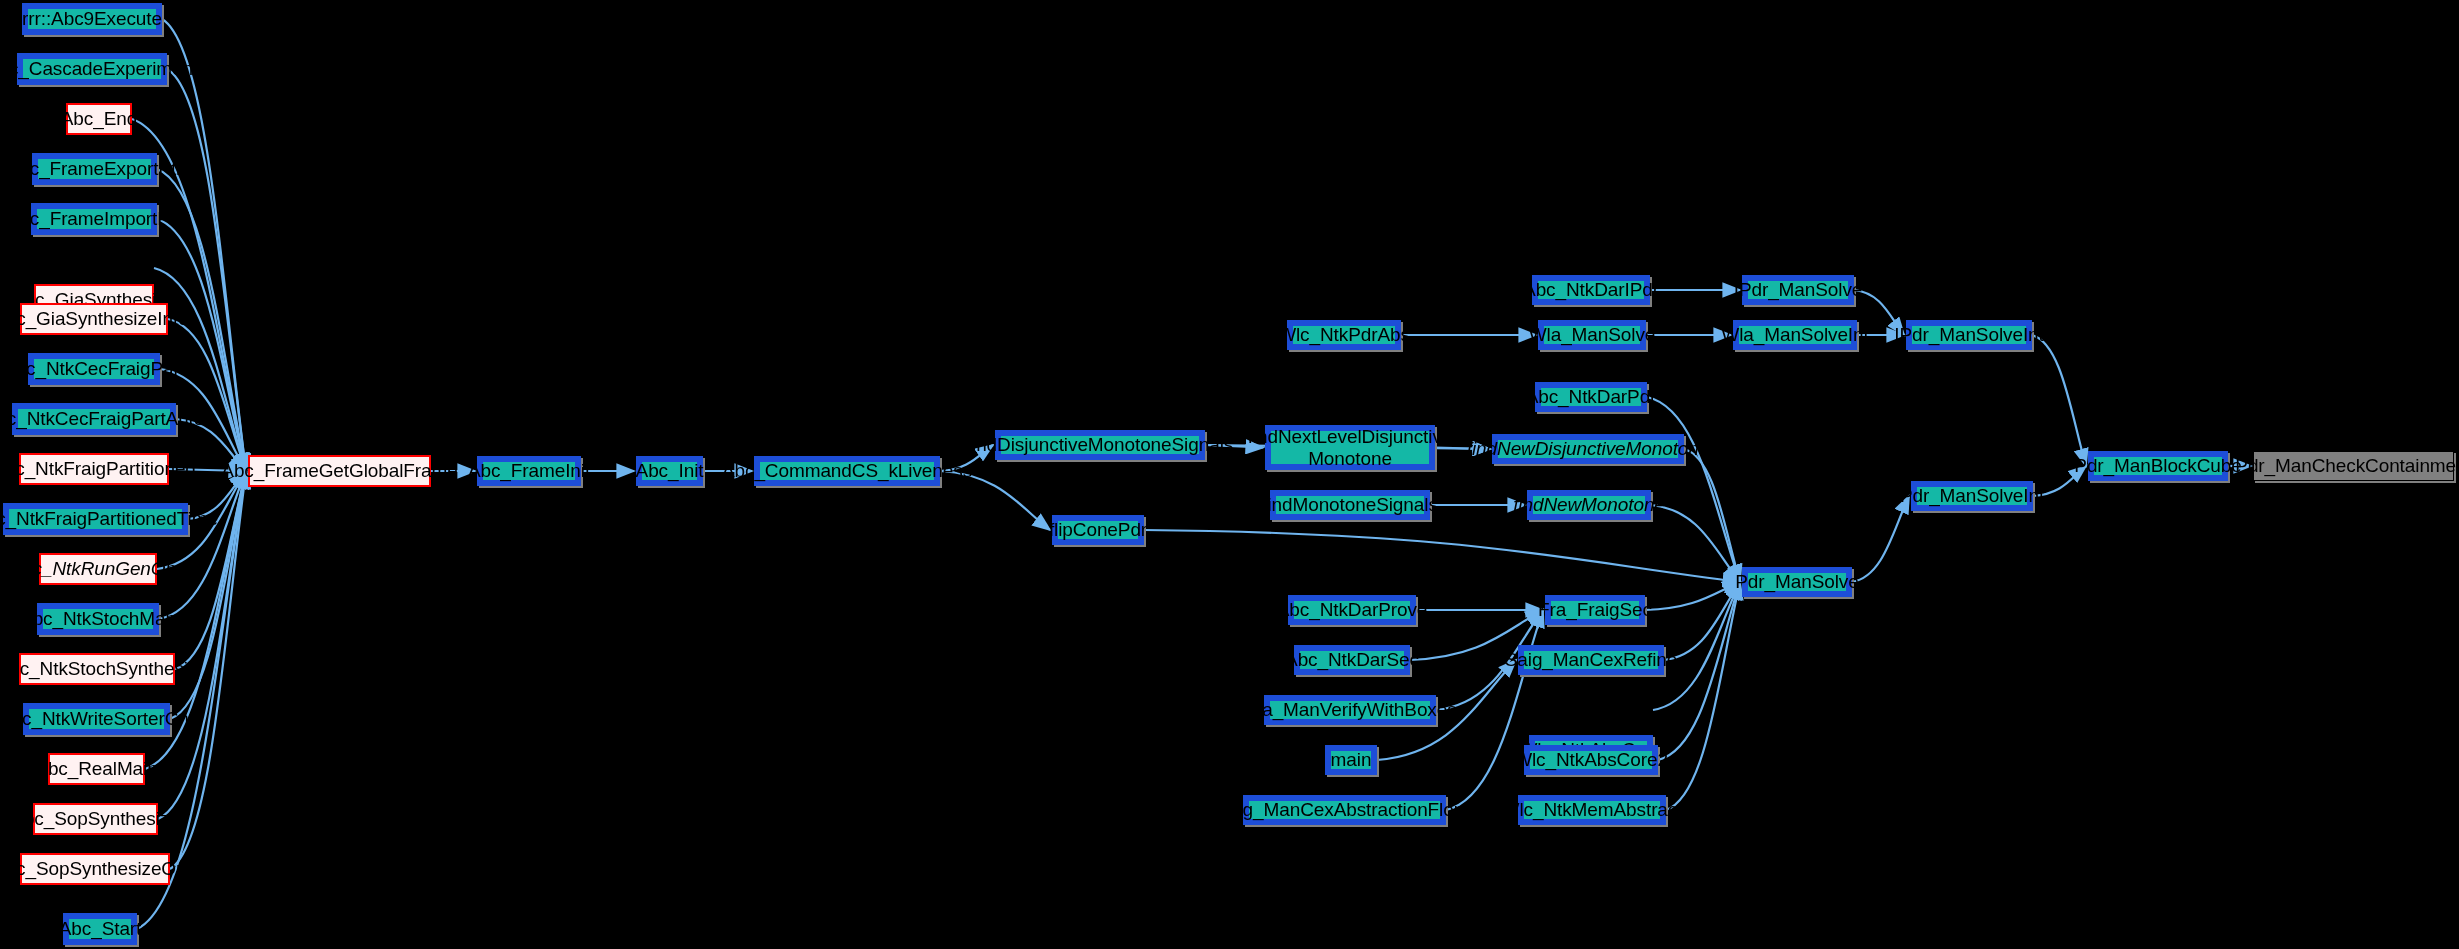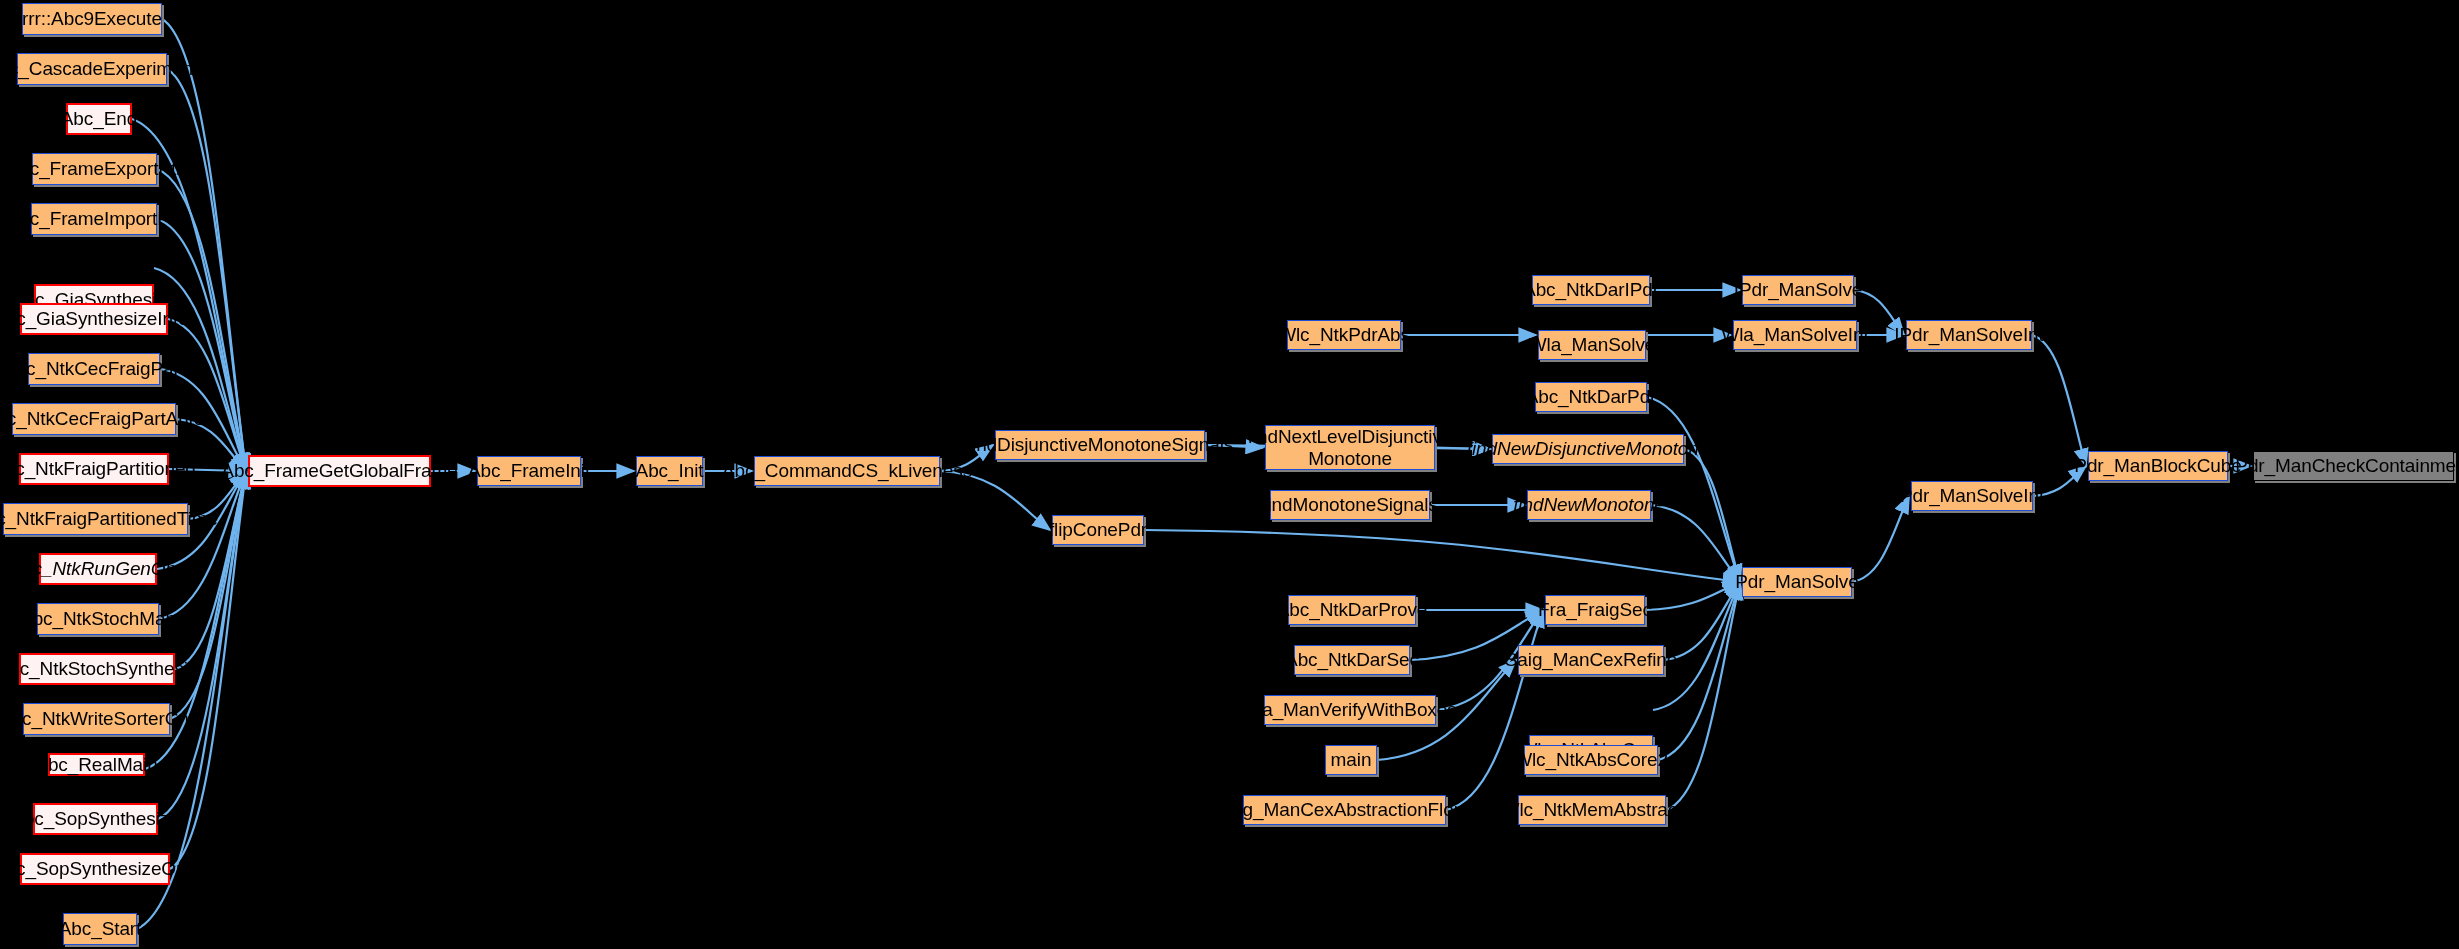--- a/index.html
+++ b/index.html
@@ -32,22 +32,22 @@
     justify-content: center;
     text-align: center;
     line-height: 1.12;
     color: #000000;
     font-size: 19px;
     letter-spacing: -0.1px;
     white-space: pre-line;
     padding: 0 6px;
   }
   .node.plain {
-    background: #fdba74;
-    border: 1px solid #1d4ed8;
+    background: #14b8a6;
+    border: 6px solid #1d4ed8;
     box-shadow: 2px 2px 0 0 #808080;
   }
   .node.highlight {
     background: #fff2f2;
     border: 2px solid #ff0000;
   }
   .node.current {
     background: #808080;
     border: 1px solid #000000;
     box-shadow: 2px 2px 0 0 #808080;
@@ -126,38 +126,38 @@
       <div class="node highlight" style="left: 34px; top: 252px; width: 120px; height: 32px; margin-top: 32px;">Abc_GiaSynthesize</div>
       <div class="node highlight" style="left: 20px; top: 303px; width: 148px; height: 32px;">Abc_GiaSynthesizeInter</div>
       <div class="node plain" style="left: 28px; top: 353px; width: 132px; height: 32px;">Abc_NtkCecFraigPart</div>
       <div class="node plain" style="left: 12px; top: 403px; width: 164px; height: 32px;">Abc_NtkCecFraigPartAuto</div>
       <div class="node highlight" style="left: 19px; top: 453px; width: 150px; height: 32px;">Abc_NtkFraigPartitioned</div>
       <div class="node plain" style="left: 3px; top: 503px; width: 185px; height: 32px;">Abc_NtkFraigPartitionedTime</div>
       <div class="node highlight" style="left: 39px; top: 553px; width: 118px; height: 32px; font-style: italic;">Abc_NtkRunGenOne</div>
       <div class="node plain" style="left: 37px; top: 603px; width: 122px; height: 32px;">Abc_NtkStochMap</div>
       <div class="node highlight" style="left: 19px; top: 653px; width: 156px; height: 32px;">Abc_NtkStochSynthesis</div>
       <div class="node plain" style="left: 23px; top: 703px; width: 147px; height: 32px;">Abc_NtkWriteSorterCnf</div>
-      <div class="node highlight" style="left: 48px; top: 753px; width: 97px; height: 23px;">Abc_RealMain</div>
+      <div class="node highlight" style="left: 48px; top: 753px; width: 97px; height: 32px;">Abc_RealMain</div>
       <div class="node highlight" style="left: 33px; top: 803px; width: 125px; height: 32px;">Abc_SopSynthesize</div>
       <div class="node highlight" style="left: 20px; top: 853px; width: 150px; height: 32px;">Abc_SopSynthesizeOne</div>
       <div class="node plain" style="left: 63px; top: 913px; width: 74px; height: 32px;">Abc_Start</div>
       <div class="node highlight" style="left: 248px; top: 455px; width: 183px; height: 32px;">Abc_FrameGetGlobalFrame</div>
       <div class="node plain" style="left: 477px; top: 456px; width: 104px; height: 30px;">Abc_FrameInit</div>
       <div class="node plain" style="left: 636px; top: 456px; width: 67px; height: 30px;">Abc_Init</div>
       <div class="node plain" style="left: 754px; top: 456px; width: 186px; height: 30px;">Abc_CommandCS_kLiveness</div>
       <div class="node plain" style="left: 995px; top: 430px; width: 210px; height: 30px;">findDisjunctiveMonotoneSignals</div>
       <div class="node plain" style="left: 1052px; top: 515px; width: 92px; height: 30px;">flipConePdr</div>
       <div class="node plain" style="left: 1265px; top: 425px; width: 170px; height: 45px;">findNextLevelDisjunctive
 Monotone</div>
       <div class="node plain" style="left: 1270px; top: 490px; width: 160px; height: 30px;">findMonotoneSignals</div>
       <div class="node plain" style="left: 1492px; top: 434px; width: 192px; height: 30px; font-style: italic;">findNewDisjunctiveMonotone</div>
       <div class="node plain" style="left: 1527px; top: 490px; width: 124px; height: 30px; font-style: italic;">findNewMonotone</div>
       <div class="node plain" style="left: 1287px; top: 320px; width: 114px; height: 30px;">Wlc_NtkPdrAbs</div>
       <div class="node plain" style="left: 1532px; top: 275px; width: 118px; height: 30px;">Abc_NtkDarIPdr</div>
-      <div class="node plain" style="left: 1538px; top: 330px; width: 108px; height: 30px;">Wla_ManSolve</div>
+      <div class="node plain" style="left: 1538px; top: 320px; width: 108px; height: 30px;">Wla_ManSolve</div>
       <div class="node plain" style="left: 1535px; top: 382px; width: 112px; height: 30px;">Abc_NtkDarPdr</div>
       <div class="node plain" style="left: 1742px; top: 275px; width: 112px; height: 30px;">IPdr_ManSolve</div>
       <div class="node plain" style="left: 1733px; top: 320px; width: 124px; height: 30px;">Wla_ManSolveInt</div>
       <div class="node plain" style="left: 1906px; top: 320px; width: 126px; height: 30px;">IPdr_ManSolveInt</div>
       <div class="node plain" style="left: 1911px; top: 481px; width: 122px; height: 30px;">Pdr_ManSolveInt</div>
       <div class="node plain" style="left: 2088px; top: 451px; width: 140px; height: 30px;">Pdr_ManBlockCube</div>
       <div class="node current" style="left: 2253px; top: 451px; width: 201px; height: 30px;">Pdr_ManCheckContainment</div>
       <div class="node plain" style="left: 1742px; top: 567px; width: 110px; height: 30px;">Pdr_ManSolve</div>
       <div class="node plain" style="left: 1545px; top: 595px; width: 100px; height: 30px;">Fra_FraigSec</div>
       <div class="node plain" style="left: 1518px; top: 645px; width: 146px; height: 30px;">Saig_ManCexRefine</div>

